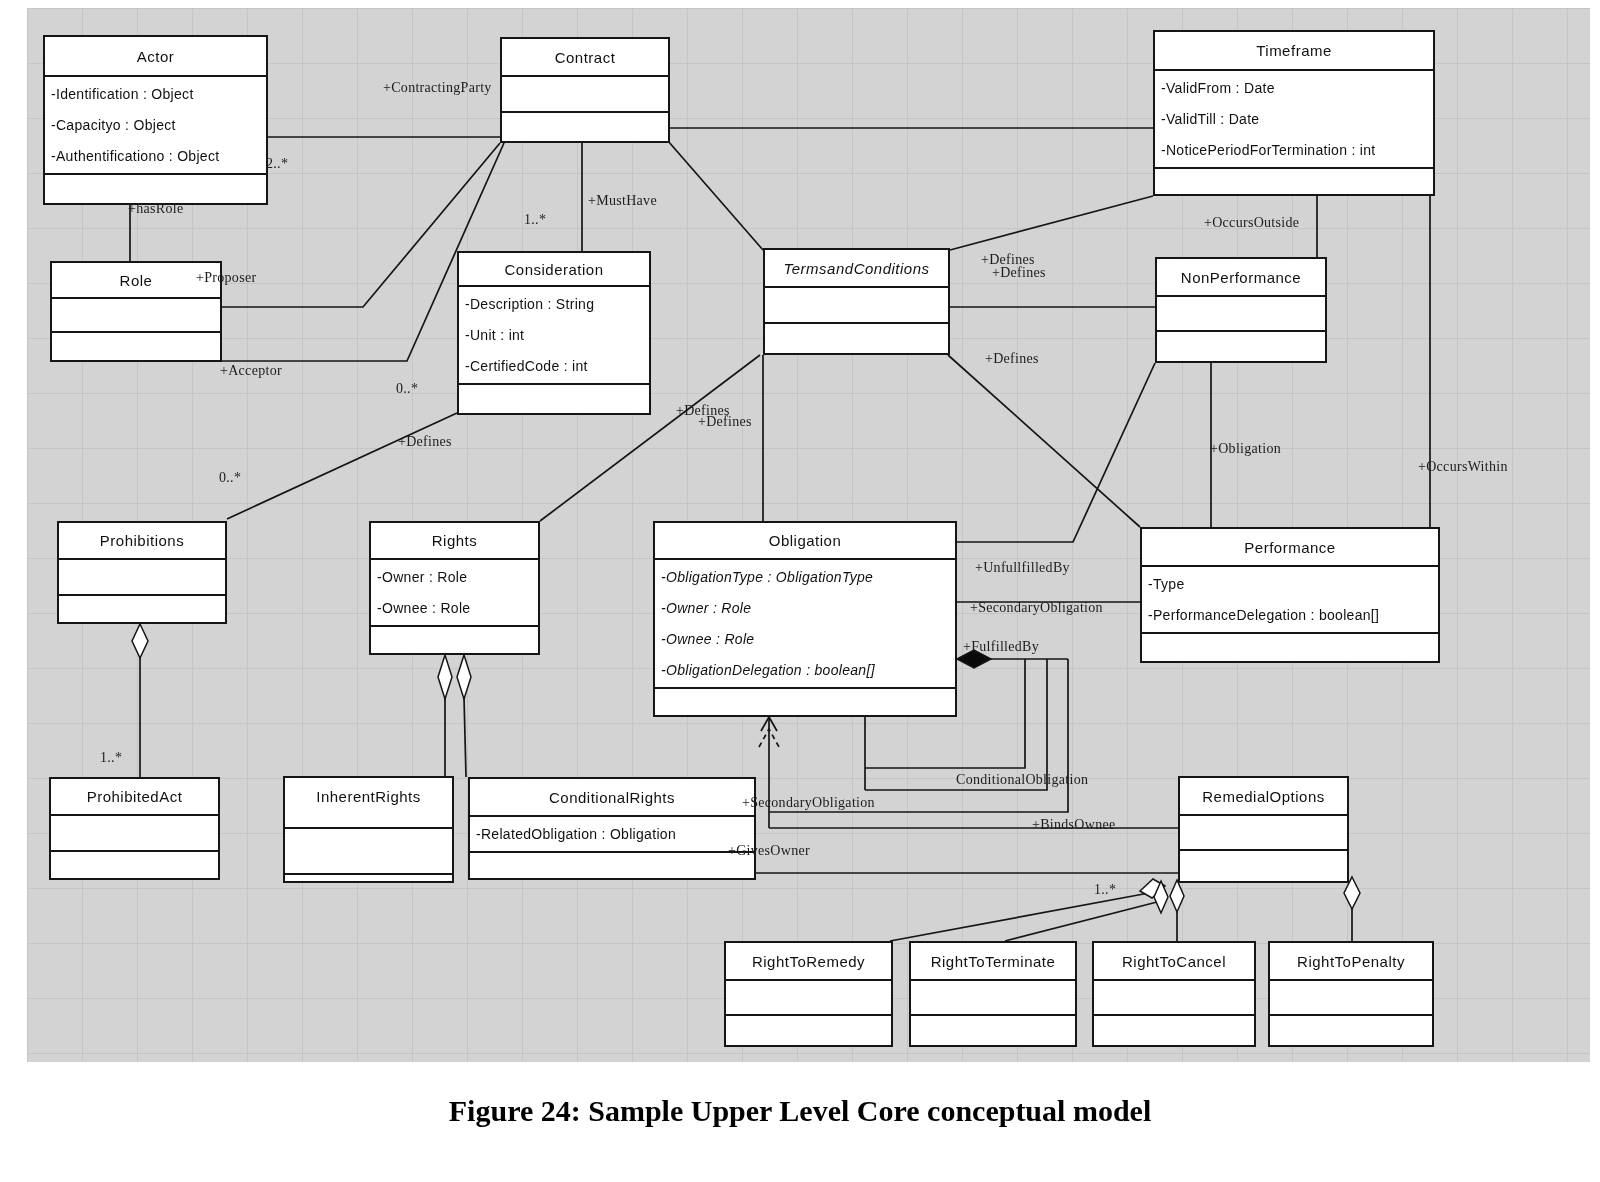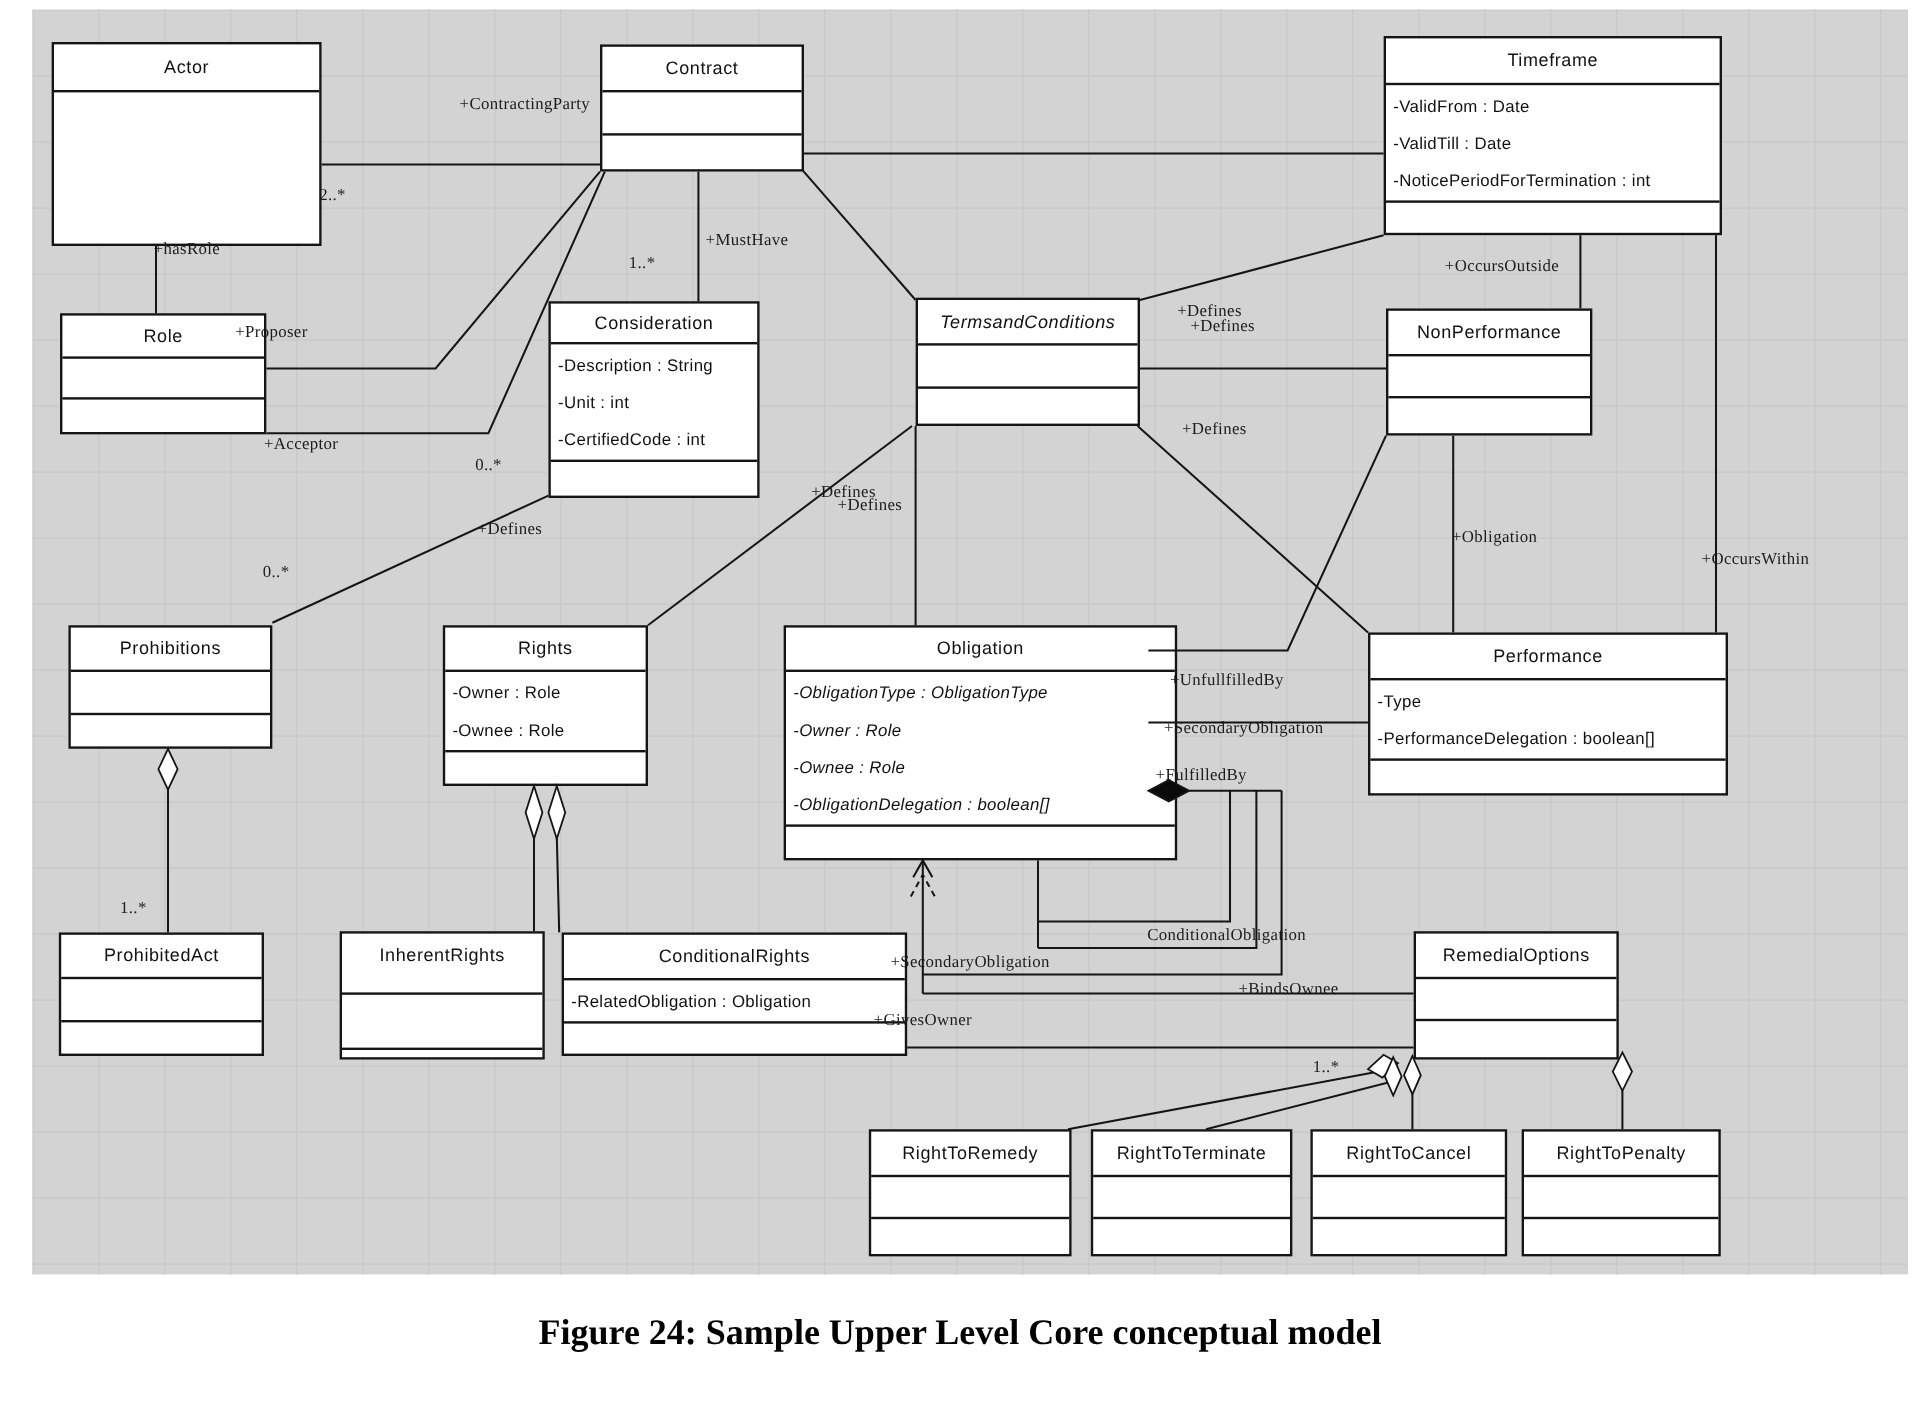--- a/index.html
+++ b/index.html
@@ -36,20 +36,25 @@
   .caption{position:absolute;top:1094px;left:0;width:1600px;text-align:center;
            font-family:"Liberation Serif",serif;font-weight:bold;font-size:30px;color:#000;z-index:2;}
 </style>
 </head>
 <body>
 
 <div class="grid"></div>
 <div id="nodes">
     <div class="uml-class" style="left: 43px; top: 35px; width: 225px; height: 170px;">
       <div class="uml-title" style="flex-basis: 38px;">Actor</div>
+      <div class="uml-comp" style="flex-basis: 96px;">
+        <div class="uml-attr">-Identification : Object</div>
+        <div class="uml-attr">-Capacityo : Object</div>
+        <div class="uml-attr">-Authentificationo : Object</div>
+      </div>
       <div class="uml-comp" style="flex-basis: 36px;"></div>
     </div>
     <div class="uml-class" style="left: 500px; top: 37px; width: 170px; height: 106px;">
       <div class="uml-title" style="flex-basis: 36px;">Contract</div>
       <div class="uml-comp" style="flex-basis: 36px;"></div>
       <div class="uml-comp" style="flex-basis: 34px;"></div>
     </div>
     <div class="uml-class" style="left: 1153px; top: 30px; width: 282px; height: 166px;">
       <div class="uml-title" style="flex-basis: 37px;">Timeframe</div>
       <div class="uml-comp" style="flex-basis: 94px;">
@@ -57,21 +62,21 @@
         <div class="uml-attr">-ValidTill : Date</div>
         <div class="uml-attr">-NoticePeriodForTermination : int</div>
       </div>
       <div class="uml-comp" style="flex-basis: 35px;"></div>
     </div>
     <div class="uml-class" style="left: 50px; top: 261px; width: 172px; height: 101px;">
       <div class="uml-title" style="flex-basis: 34px;">Role</div>
       <div class="uml-comp" style="flex-basis: 34px;"></div>
       <div class="uml-comp" style="flex-basis: 33px;"></div>
     </div>
-    <div class="uml-class" style="left: 457px; top: 251px; width: 176px; height: 164px;">
+    <div class="uml-class" style="left: 457px; top: 251px; width: 194px; height: 164px;">
       <div class="uml-title" style="flex-basis: 32px;">Consideration</div>
       <div class="uml-comp" style="flex-basis: 98px;">
         <div class="uml-attr">-Description : String</div>
         <div class="uml-attr">-Unit : int</div>
         <div class="uml-attr">-CertifiedCode : int</div>
       </div>
       <div class="uml-comp" style="flex-basis: 34px;"></div>
     </div>
     <div class="uml-class italic" style="left: 763px; top: 248px; width: 187px; height: 107px;">
       <div class="uml-title" style="flex-basis: 36px;">TermsandConditions</div>
@@ -89,21 +94,21 @@
       <div class="uml-comp" style="flex-basis: 32px;"></div>
     </div>
     <div class="uml-class" style="left: 369px; top: 521px; width: 171px; height: 134px;">
       <div class="uml-title" style="flex-basis: 35px;">Rights</div>
       <div class="uml-comp" style="flex-basis: 64px;">
         <div class="uml-attr">-Owner : Role</div>
         <div class="uml-attr">-Ownee : Role</div>
       </div>
       <div class="uml-comp" style="flex-basis: 35px;"></div>
     </div>
-    <div class="uml-class" style="left: 653px; top: 521px; width: 328px; height: 196px;">
+    <div class="uml-class" style="left: 653px; top: 521px; width: 304px; height: 196px;">
       <div class="uml-title" style="flex-basis: 35px;">Obligation</div>
       <div class="uml-comp" style="flex-basis: 126px; font-style: italic;">
         <div class="uml-attr">-ObligationType : ObligationType</div>
         <div class="uml-attr">-Owner : Role</div>
         <div class="uml-attr">-Ownee : Role</div>
         <div class="uml-attr">-ObligationDelegation : boolean[]</div>
       </div>
       <div class="uml-comp" style="flex-basis: 35px;"></div>
     </div>
     <div class="uml-class" style="left: 1140px; top: 527px; width: 300px; height: 136px;">

